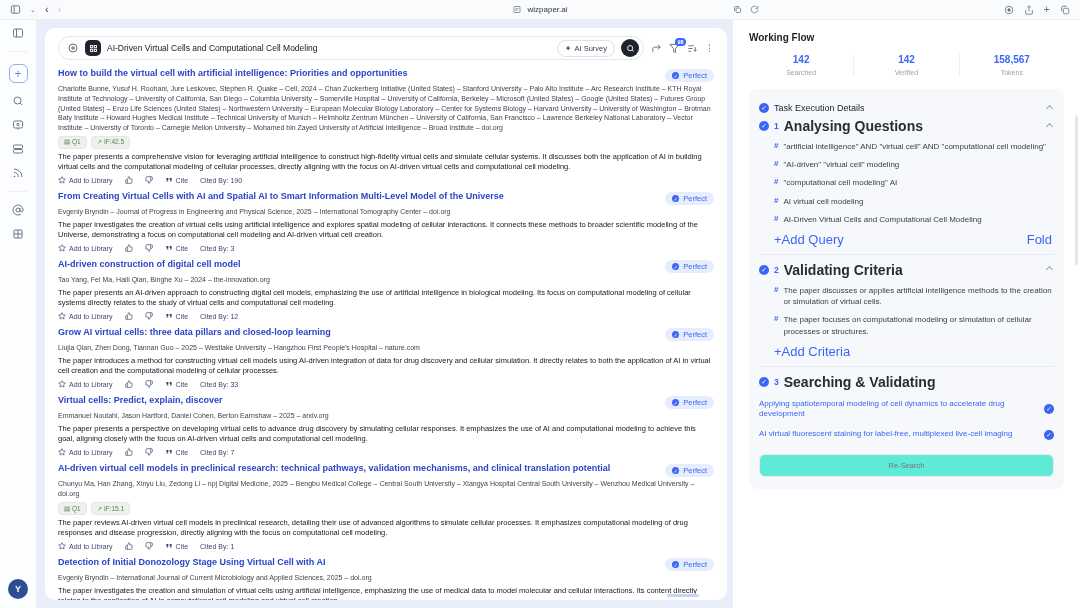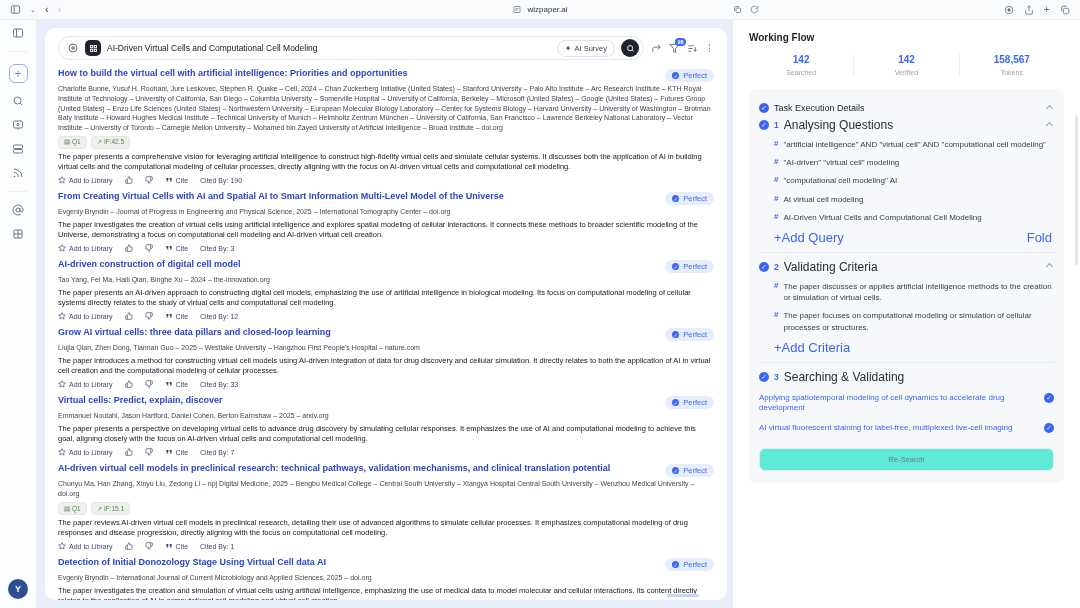--- a/index.html
+++ b/index.html
@@ -63,30 +63,30 @@
 .wf-title{font-size:10px;font-weight:bold;color:#1b2026}
 .wf-stats{display:flex;margin-top:11px}
 .stat{flex:1;text-align:center;border-left:1px solid #eceef3;cursor:default}
 .stat:first-child{border-left:none}
 .stat-v{color:#3b66f5;font-weight:bold;font-size:10px}
 .stat-l{color:#9aa2ae;font-size:7px;margin-top:4px}
 .wf-card{background:#f6f8fc;border-radius:8px;margin-top:13px;padding:9px 10px 12px}
 .wf-row{display:flex;align-items:center;gap:5px;margin:5px 0}
 .chk{width:10px;height:10px;min-width:10px;border-radius:50%;background:#3b66f5;color:#fff;font-size:6.5px;display:inline-flex;align-items:center;justify-content:center}
 .step-num{color:#3b66f5;font-weight:bold;font-size:8.5px}
-.step-t{font-size:12px;color:#272c35;flex:1;font-weight:normal}
+.step-t{font-size:14px;color:#272c35;flex:1;font-weight:bold}
 .head-t{font-size:9px;color:#22262e;flex:1;font-weight:normal}
 .chev{width:5px;height:5px;border-right:1.2px solid #9aa2ae;border-bottom:1.2px solid #9aa2ae;transform:rotate(-135deg);margin-right:2px;cursor:pointer}
 .hash-row{display:flex;gap:5px;margin:7px 0 7px 15px;align-items:flex-start;cursor:pointer}
 .hash{color:#3b66f5;font-weight:bold;font-size:8px}
 .hash-t{font-size:8px;color:#3a4049;line-height:1.4}
 .wf-links{display:flex;justify-content:space-between;margin:5px 2px 2px 15px;font-size:13px}
 .wf-links a{color:#3b66f5;cursor:pointer}
 .wf-div{border-top:1px solid #e7eaf1;margin:7px 0}
-.sv-item{display:flex;align-items:flex-start;gap:6px;margin:9px 0;cursor:pointer}
+.sv-item{display:flex;align-items:center;gap:6px;margin:9px 0;cursor:pointer}
 .sv-item .t{flex:1;color:#3b66f5;font-size:8px;line-height:1.35}
 .research-btn{display:block;width:100%;margin-top:14px;background:#5eead4;border:1px solid #e7eaf0;border-radius:6px;color:#707784;font-size:7.5px;padding:6px 0;text-align:center;cursor:pointer}
 .vscroll{position:absolute;right:2px;top:95px;width:3px;height:150px;border-radius:2px;background:#e4e7ec}
 </style>
 </head>
 <body>
 
 <div class="chrome">
   <div class="grp left">
     <span class="cicon">
@@ -485,21 +485,21 @@
                   <path d="M4 6h6v6c0 3-2 5-5 5v-3c1.2 0 2-.8 2-2H4V6z"></path>
                   <path d="M14 6h6v6c0 3-2 5-5 5v-3c1.2 0 2-.8 2-2h-3V6z"></path>
                 </svg>
         <span>Cite</span>
       </span>
       <span class="pf">Cited By: 1</span>
     </div>
   </article>
           <article class="paper">
     <div class="p-head">
-      <a class="p-title">Detection of Initial Donozology Stage Using Virtual Cell data AI</a>
+      <a class="p-title">Detection of Initial Donozology Stage Using Virtual Cell with AI</a>
       <span class="p-badge">
         <span class="chk">✓</span>
         <span>Perfect</span>
       </span>
     </div>
     <div class="p-meta">Evgeniy Bryndin – International Journal of Current Microbiology and Applied Sciences, 2025 – doi.org</div>
 
     <div class="p-abs">The paper investigates the creation and simulation of virtual cells using artificial intelligence, emphasizing the use of medical data to model molecular and cellular interactions. Its content directly relates to the application of AI in computational cell modeling and virtual cell creation.</div>
 
   </article>

